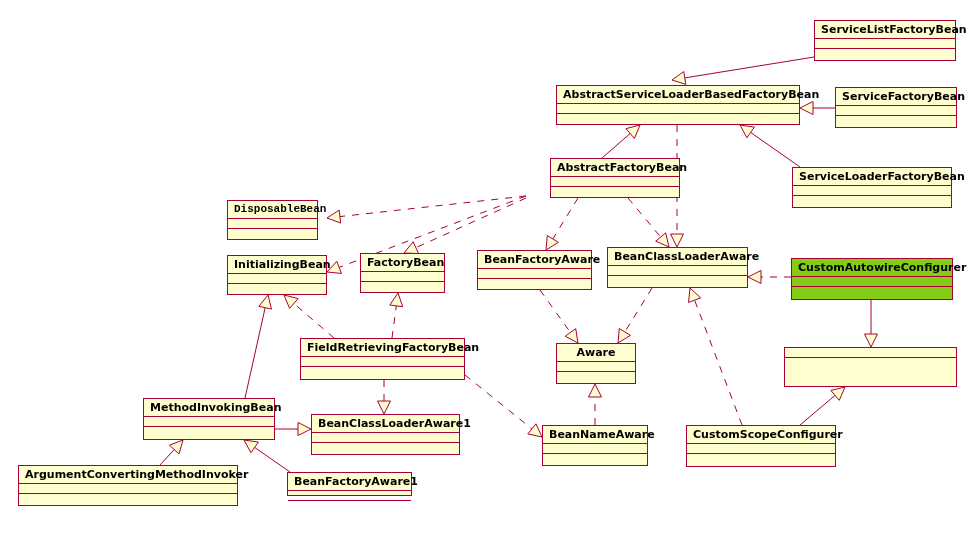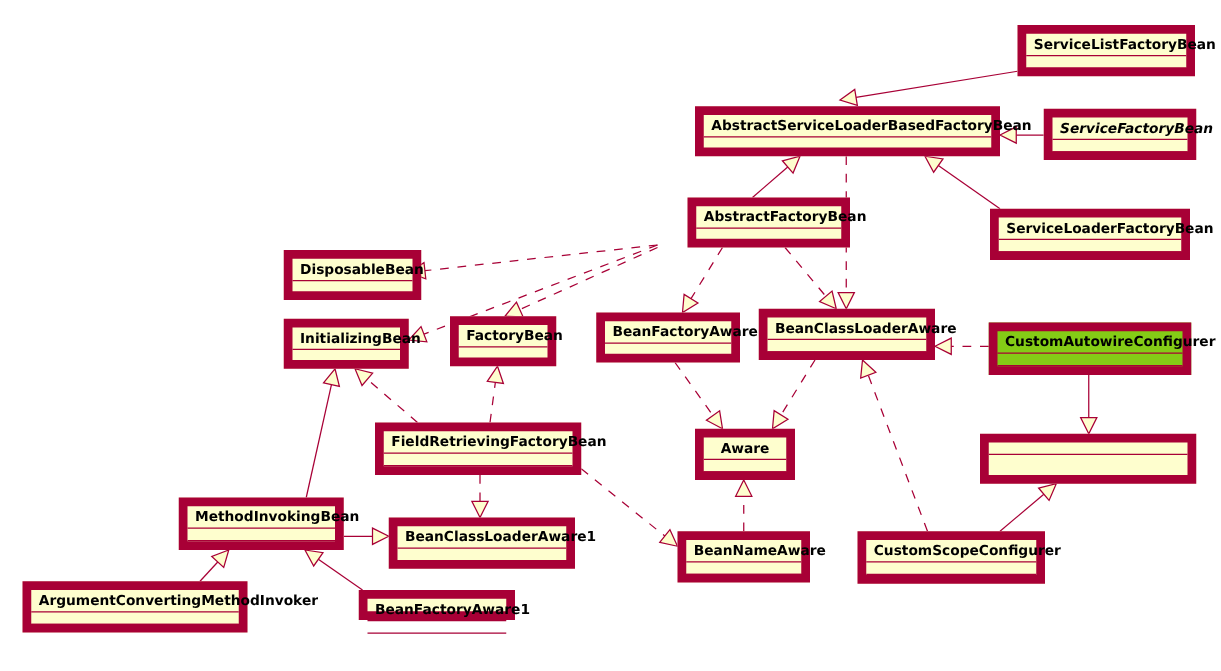--- a/index.html
+++ b/index.html
@@ -8,21 +8,21 @@
     width:977px;height:537px;
     background:#FFFFFF;
     overflow:hidden;
     font-family:"DejaVu Sans", sans-serif;
   }
   svg#edges{position:absolute;left:0;top:0;width:977px;height:537px;pointer-events:none;}
   .uml-class{
     position:absolute;
     box-sizing:border-box;
     background:#FEFECE;
-    border:7px solid #f97316;
+    border:1px solid #f97316;
     box-shadow:0 0 0 0 transparent;
   }
   .uml-title{
     box-sizing:border-box;
     text-align:center;
     font-weight:bold;
     font-size:11px;
     color:#000000;
     line-height:17px;
     height:18px;
@@ -151,36 +151,36 @@
       <div class="uml-class" style="left: 814px; top: 20px; width: 142px; height: 41px; background: rgb(254, 254, 206); border-color: rgb(168, 0, 54);">
         <div class="uml-title" style="border-bottom-color: rgb(168, 0, 54); color: rgb(0, 0, 0);">ServiceListFactoryBean</div>
         <div class="uml-attrs" style="border-bottom-color: rgb(168, 0, 54);"></div>
         <div class="uml-ops"></div>
       </div>
       <div class="uml-class" style="left: 556px; top: 85px; width: 244px; height: 40px; background: rgb(254, 254, 206); border-color: rgb(168, 0, 54);">
         <div class="uml-title" style="border-bottom-color: rgb(168, 0, 54); color: rgb(0, 0, 0);">AbstractServiceLoaderBasedFactoryBean</div>
         <div class="uml-attrs" style="border-bottom-color: rgb(168, 0, 54);"></div>
         <div class="uml-ops"></div>
       </div>
-      <div class="uml-class" style="left: 835px; top: 87px; width: 122px; height: 41px; background: rgb(254, 254, 206); border-color: rgb(168, 0, 54); font-style: italic;">
+      <div class="uml-class" style="left: 835px; top: 87px; width: 122px; height: 41px; background: rgb(254, 254, 206); border-color: rgb(168, 0, 54);">
         <div class="uml-title" style="border-bottom-color: rgb(168, 0, 54); color: rgb(0, 0, 0);">ServiceFactoryBean</div>
         <div class="uml-attrs" style="border-bottom-color: rgb(168, 0, 54);"></div>
         <div class="uml-ops"></div>
       </div>
       <div class="uml-class" style="left: 792px; top: 167px; width: 160px; height: 41px; background: rgb(254, 254, 206); border-color: rgb(168, 0, 54);">
         <div class="uml-title" style="border-bottom-color: rgb(168, 0, 54); color: rgb(0, 0, 0);">ServiceLoaderFactoryBean</div>
         <div class="uml-attrs" style="border-bottom-color: rgb(168, 0, 54);"></div>
         <div class="uml-ops"></div>
       </div>
       <div class="uml-class" style="left: 526px; top: 158px; width: 130px; height: 40px; background: rgb(254, 254, 206); border-color: rgb(168, 0, 54); margin-left: 24px;">
         <div class="uml-title" style="border-bottom-color: rgb(168, 0, 54); color: rgb(0, 0, 0);">AbstractFactoryBean</div>
         <div class="uml-attrs" style="border-bottom-color: rgb(168, 0, 54);"></div>
         <div class="uml-ops"></div>
       </div>
-      <div class="uml-class" style="left: 227px; top: 200px; width: 110px; height: 40px; background: rgb(254, 254, 206); border-color: rgb(168, 0, 54);">
+      <div class="uml-class" style="left: 227px; top: 200px; width: 91px; height: 40px; background: rgb(254, 254, 206); border-color: rgb(168, 0, 54); font-family: Liberation Mono, monospace;">
         <div class="uml-title" style="border-bottom-color: rgb(168, 0, 54); color: rgb(0, 0, 0);">DisposableBean</div>
         <div class="uml-attrs" style="border-bottom-color: rgb(168, 0, 54);"></div>
         <div class="uml-ops"></div>
       </div>
       <div class="uml-class" style="left: 227px; top: 255px; width: 100px; height: 40px; background: rgb(254, 254, 206); border-color: rgb(168, 0, 54);">
         <div class="uml-title" style="border-bottom-color: rgb(168, 0, 54); color: rgb(0, 0, 0);">InitializingBean</div>
         <div class="uml-attrs" style="border-bottom-color: rgb(168, 0, 54);"></div>
         <div class="uml-ops"></div>
       </div>
       <div class="uml-class" style="left: 360px; top: 253px; width: 85px; height: 40px; background: rgb(254, 254, 206); border-color: rgb(168, 0, 54);">
@@ -230,21 +230,21 @@
       <div class="uml-class" style="left: 542px; top: 425px; width: 106px; height: 41px; background: rgb(254, 254, 206); border-color: rgb(168, 0, 54);">
         <div class="uml-title" style="border-bottom-color: rgb(168, 0, 54); color: rgb(0, 0, 0);">BeanNameAware</div>
         <div class="uml-attrs" style="border-bottom-color: rgb(168, 0, 54);"></div>
         <div class="uml-ops"></div>
       </div>
       <div class="uml-class" style="left: 686px; top: 425px; width: 150px; height: 42px; background: rgb(254, 254, 206); border-color: rgb(168, 0, 54);">
         <div class="uml-title" style="border-bottom-color: rgb(168, 0, 54); color: rgb(0, 0, 0);">CustomScopeConfigurer</div>
         <div class="uml-attrs" style="border-bottom-color: rgb(168, 0, 54);"></div>
         <div class="uml-ops"></div>
       </div>
-      <div class="uml-class" style="left: 18px; top: 465px; width: 180px; height: 41px; background: rgb(254, 254, 206); border-color: rgb(168, 0, 54);">
+      <div class="uml-class" style="left: 18px; top: 465px; width: 220px; height: 41px; background: rgb(254, 254, 206); border-color: rgb(168, 0, 54);">
         <div class="uml-title" style="border-bottom-color: rgb(168, 0, 54); color: rgb(0, 0, 0);">ArgumentConvertingMethodInvoker</div>
         <div class="uml-attrs" style="border-bottom-color: rgb(168, 0, 54);"></div>
         <div class="uml-ops"></div>
       </div>
       <div class="uml-class" style="left: 287px; top: 472px; width: 125px; height: 24px; background: rgb(254, 254, 206); border-color: rgb(168, 0, 54);">
         <div class="uml-title" style="border-bottom-color: rgb(168, 0, 54); color: rgb(0, 0, 0);">BeanFactoryAware1</div>
         <div class="uml-attrs" style="border-bottom-color: rgb(168, 0, 54);"></div>
         <div class="uml-ops"></div>
       </div>
     </div>

